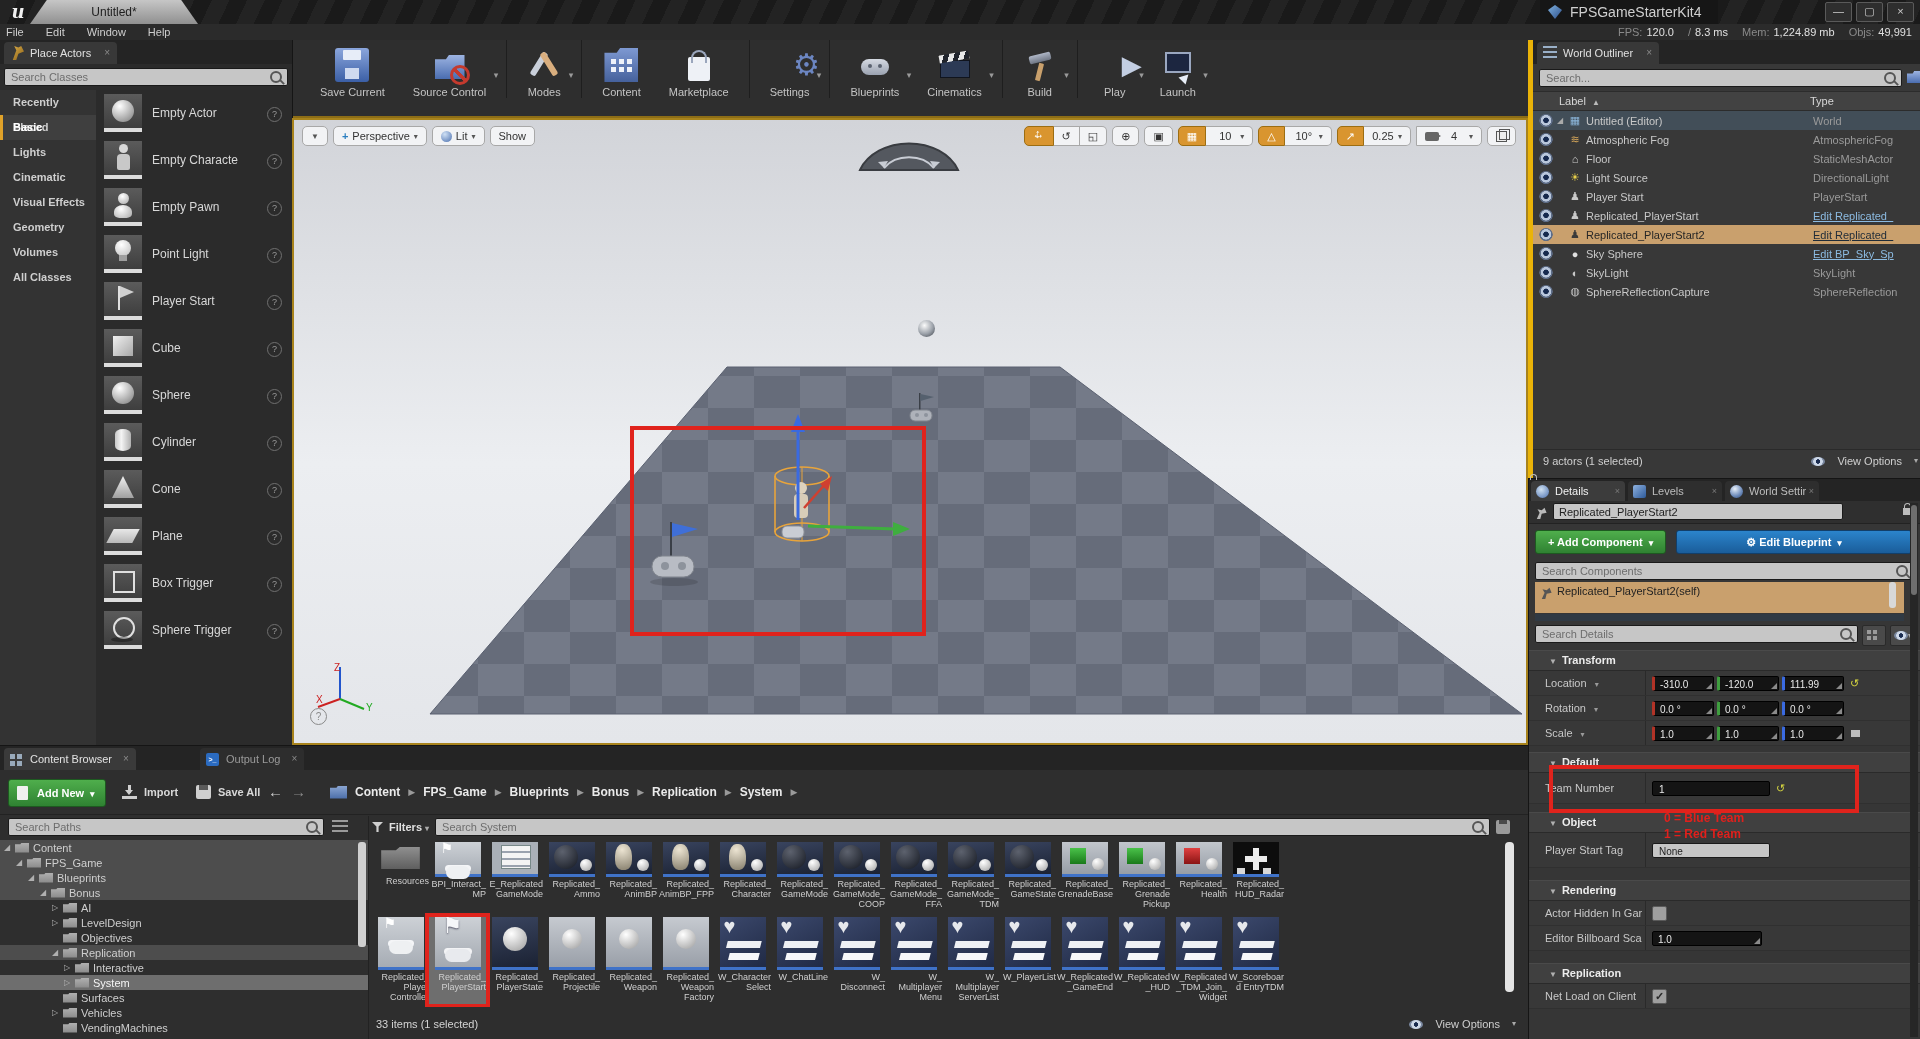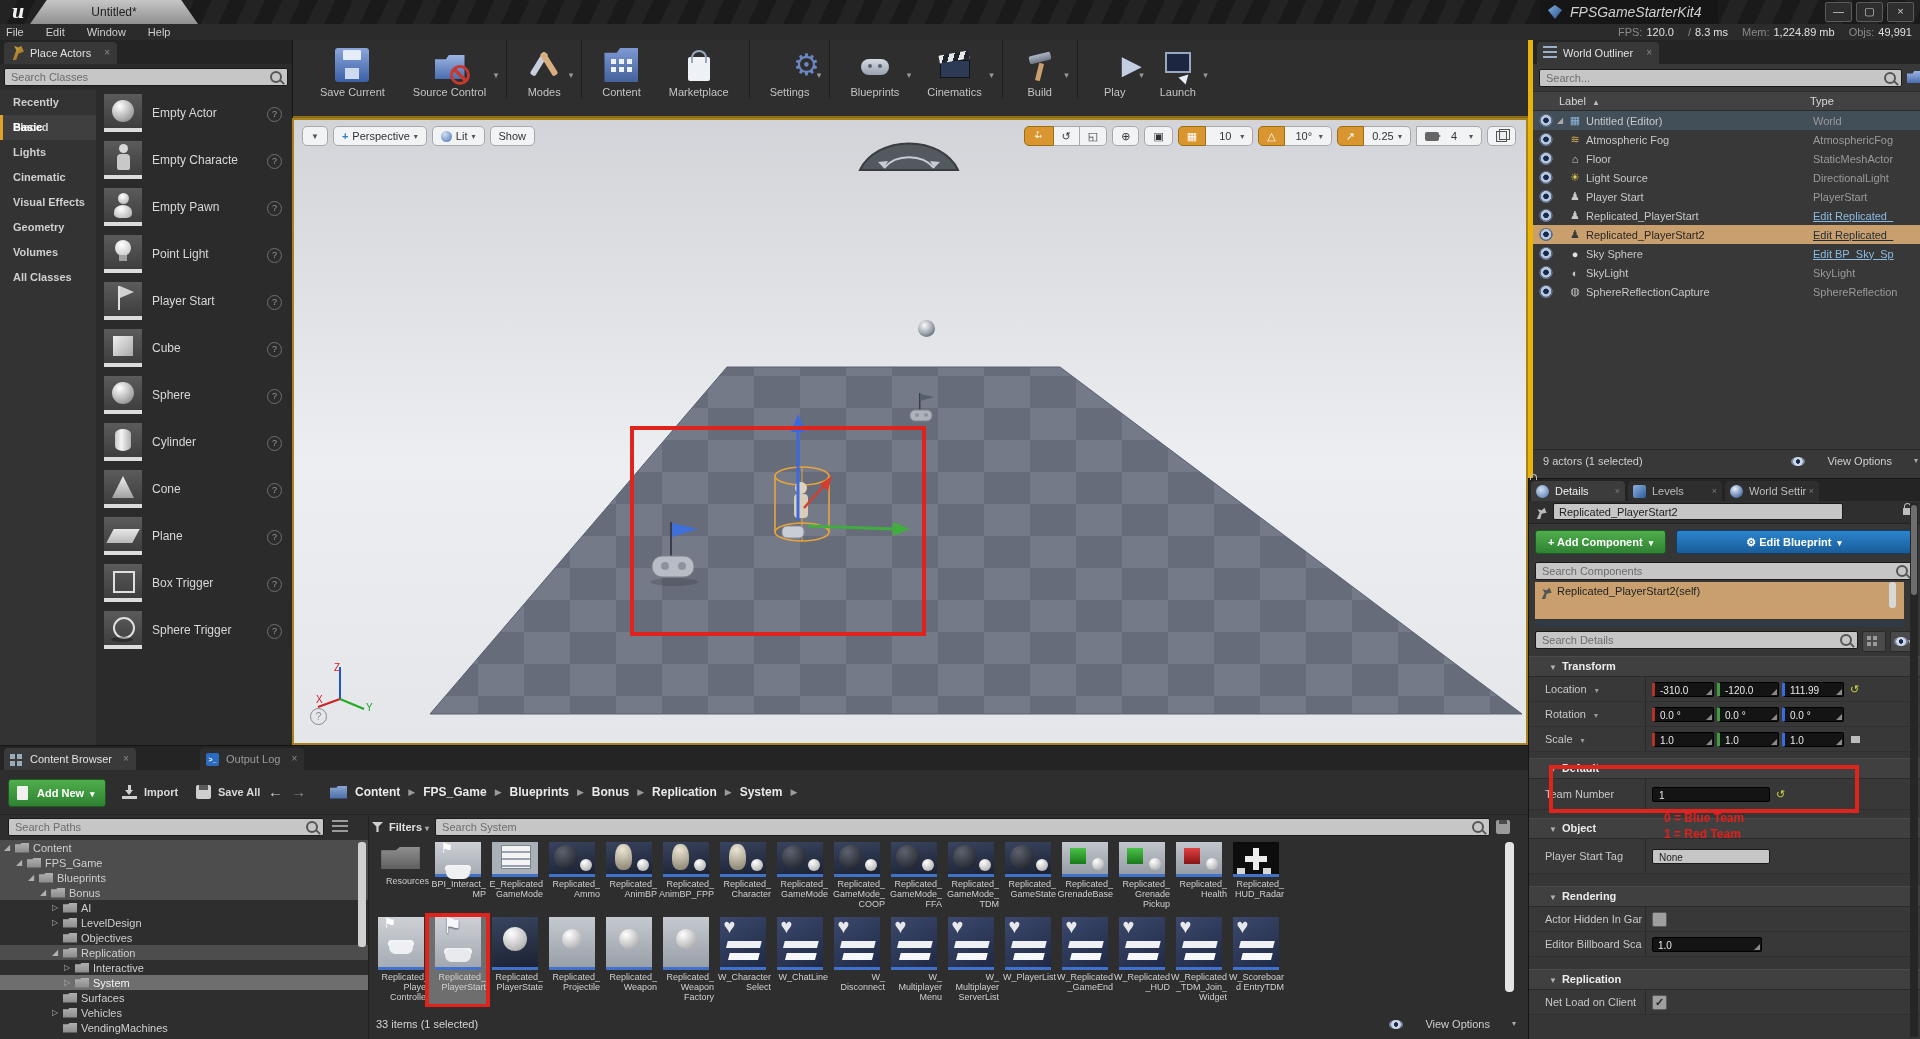--- a/index.html
+++ b/index.html
@@ -10,21 +10,21 @@
 
   
   #titlebar{position:absolute;left:0;top:0;width:1920px;height:24px;
     background:repeating-linear-gradient(115deg,#232323 0 16px,#1a1a1a 16px 32px);}
   .ue-logo{position:absolute;left:6px;top:1px;width:24px;height:22px;color:#efefef;
     font-family:"DejaVu Serif",serif;font-style:italic;font-weight:bold;font-size:18px;line-height:22px;text-align:center;}
   .doc-tab{position:absolute;left:30px;top:0;width:168px;height:24px;line-height:24px;text-align:center;
     background:linear-gradient(#cycler, #bdbdbd, #8f8f8f);background:linear-gradient(#c6c6c6,#909090);
     color:#1d1d1d;font-size:12px;clip-path:polygon(10% 0,90% 0,100% 100%,0 100%);}
   .app-title{position:absolute;left:1540px;top:0;height:36px;padding:0 16px 0 30px;line-height:24px;
-    background:#161616;border-radius:0 0 6px 6px;color:#cfcfcf;font-size:14px;font-style:italic;}
+    background:#161616;border-radius:0 0 6px 6px;color:#cfcfcf;font-size:14px;}
   .app-ico{position:absolute;left:8px;top:5px;width:14px;height:14px;background:linear-gradient(135deg,#7fb2e0,#2d4f8a);
     clip-path:polygon(50% 0,100% 35%,50% 100%,0 35%);}
   .win-btns{position:absolute;right:6px;top:2px;display:flex;gap:4px;}
   .win-btn{width:25px;height:18px;background:#2e2e2e;border:1px solid #5a5a5a;color:#d0d0d0;
     text-align:center;line-height:16px;font-size:11px;border-radius:2px;}
 
   
   #menubar{position:absolute;left:0;top:24px;width:1920px;height:16px;background:#2b2b2b;border-bottom:1px solid #1a1a1a;}
   .menus{position:absolute;left:6px;top:0;display:flex;gap:22px;line-height:16px;}
   .menu-item{color:#cfcfcf;font-size:11px;}
@@ -156,21 +156,21 @@
   .eye{width:14px;height:14px;margin:0 4px 0 6px;border-radius:50%;flex:0 0 auto;
     background:radial-gradient(circle at 50% 45%,#16294e 0 2.5px,#b9c7dc 3px 5px,#5d6c86 5.5px 6.5px,transparent 7px);}
   .oarrow{width:10px;color:#aaa;font-size:8px;flex:0 0 auto;}
   .oicon{width:16px;text-align:center;font-size:11px;flex:0 0 auto;margin-right:3px;}
   .olabel{flex:1;white-space:nowrap;overflow:hidden;}
   .otype{width:115px;color:#9a9a9a;white-space:nowrap;overflow:hidden;flex:0 0 auto;}
   .otype.lnk{color:#8cbbe2;text-decoration:underline;}
   .otype.lnksel{color:#1e2b38;text-decoration:underline;}
   .wo-footer{position:absolute;left:0;right:0;bottom:6px;height:22px;border-top:1px solid #2a2a2a;line-height:22px;}
   .wo-count{position:absolute;left:10px;color:#d0d0d0;}
-  .view-opts{position:absolute;right:10px;display:flex;align-items:center;gap:22px;color:#cfcfcf;}
+  .view-opts{position:absolute;right:10px;display:flex;align-items:center;gap:12px;color:#cfcfcf;}
   .veye{width:14px;height:9px;border-radius:50%;background:radial-gradient(circle at 50% 50%,#1a2c50 0 2px,#cdd8e8 2.5px 4.5px,#7a88a0 5px);}
 
   
   #details{position:absolute;left:1528px;top:478px;width:392px;height:561px;background:#363636;border-left:1px solid #151515;
     border-top:1px solid #151515;box-sizing:border-box;}
   .dtabs{display:flex;height:22px;background:#242424;}
   .dtab{position:relative;flex:0 0 auto;width:94px;background:#2e2e2e;margin:2px 1px 0 2px;border-radius:4px 4px 0 0;
     line-height:20px;padding-left:24px;color:#bdbdbd;box-sizing:border-box;white-space:nowrap;overflow:hidden;}
   .dtab.on{background:#3c3c3c;color:#f0f0f0;}
   .dtab .tab-x{position:absolute;right:5px;top:0;color:#7a7a7a;font-size:9px;}
@@ -184,21 +184,21 @@
   .namefield{position:absolute;left:24px;top:2px;width:290px;height:17px;background:#c6c6c6;border:1px solid #1a1a1a;
     border-radius:2px;color:#222;font-size:11px;padding:0 5px;box-sizing:border-box;}
   .lock{position:absolute;right:8px;top:7px;width:9px;height:7px;background:#bdbdbd;}
   .lock::before{content:'';position:absolute;left:1px;top:-5px;width:5px;height:5px;border:1.5px solid #bdbdbd;border-bottom:none;border-radius:4px 4px 0 0;}
   .btnrow{display:flex;gap:10px;padding:6px 8px 6px 6px;}
   .btn{height:22px;line-height:22px;border-radius:3px;padding:0 12px;font-weight:bold;color:#fff;white-space:nowrap;}
   .btn-green{background:linear-gradient(#4fae4c,#2f8232);border:1px solid #1d5a20;}
   .btn-blue{background:linear-gradient(#2b84cc,#1a5d9a);border:1px solid #123f6a;flex:1;text-align:center;}
   .bcaret{font-size:9px;margin-left:6px;}
   .dsearch{position:relative;margin:2px 6px;height:18px;}
-  .comp-self{position:relative;margin:2px 16px 0 6px;height:37px;background:#c9a06d;color:#222;line-height:19px;padding-left:22px;}
+  .comp-self{position:relative;margin:2px 16px 0 6px;height:31px;background:#c9a06d;color:#222;line-height:19px;padding-left:22px;}
   .comp-self .name-ico{left:4px;top:3px;background:#555;}
   .comp-scroll{position:absolute;right:8px;top:0;width:7px;height:26px;background:#d8d8d8;border-radius:3px;}
   .comp-strip{height:7px;margin:1px 16px 4px 6px;background:#303a44;overflow:hidden;}
   .dsearch2{position:relative;margin:4px 6px 6px 6px;height:19px;display:flex;gap:4px;}
   .dsearch2 .searchwrap{position:relative;flex:1;}
   .sq-btn{width:22px;height:19px;background:#4a4a4a;border:1px solid #2a2a2a;border-radius:2px;position:relative;}
   .sq-btn.grid::before{content:'';position:absolute;inset:4px;background:
      linear-gradient(#9a9a9a,#9a9a9a) 0 0/4px 4px no-repeat,linear-gradient(#9a9a9a,#9a9a9a) 6px 0/4px 4px no-repeat,
      linear-gradient(#9a9a9a,#9a9a9a) 0 6px/4px 4px no-repeat,linear-gradient(#9a9a9a,#9a9a9a) 6px 6px/4px 4px no-repeat;}
   .sq-btn .veye{position:absolute;left:3px;top:5px;}

